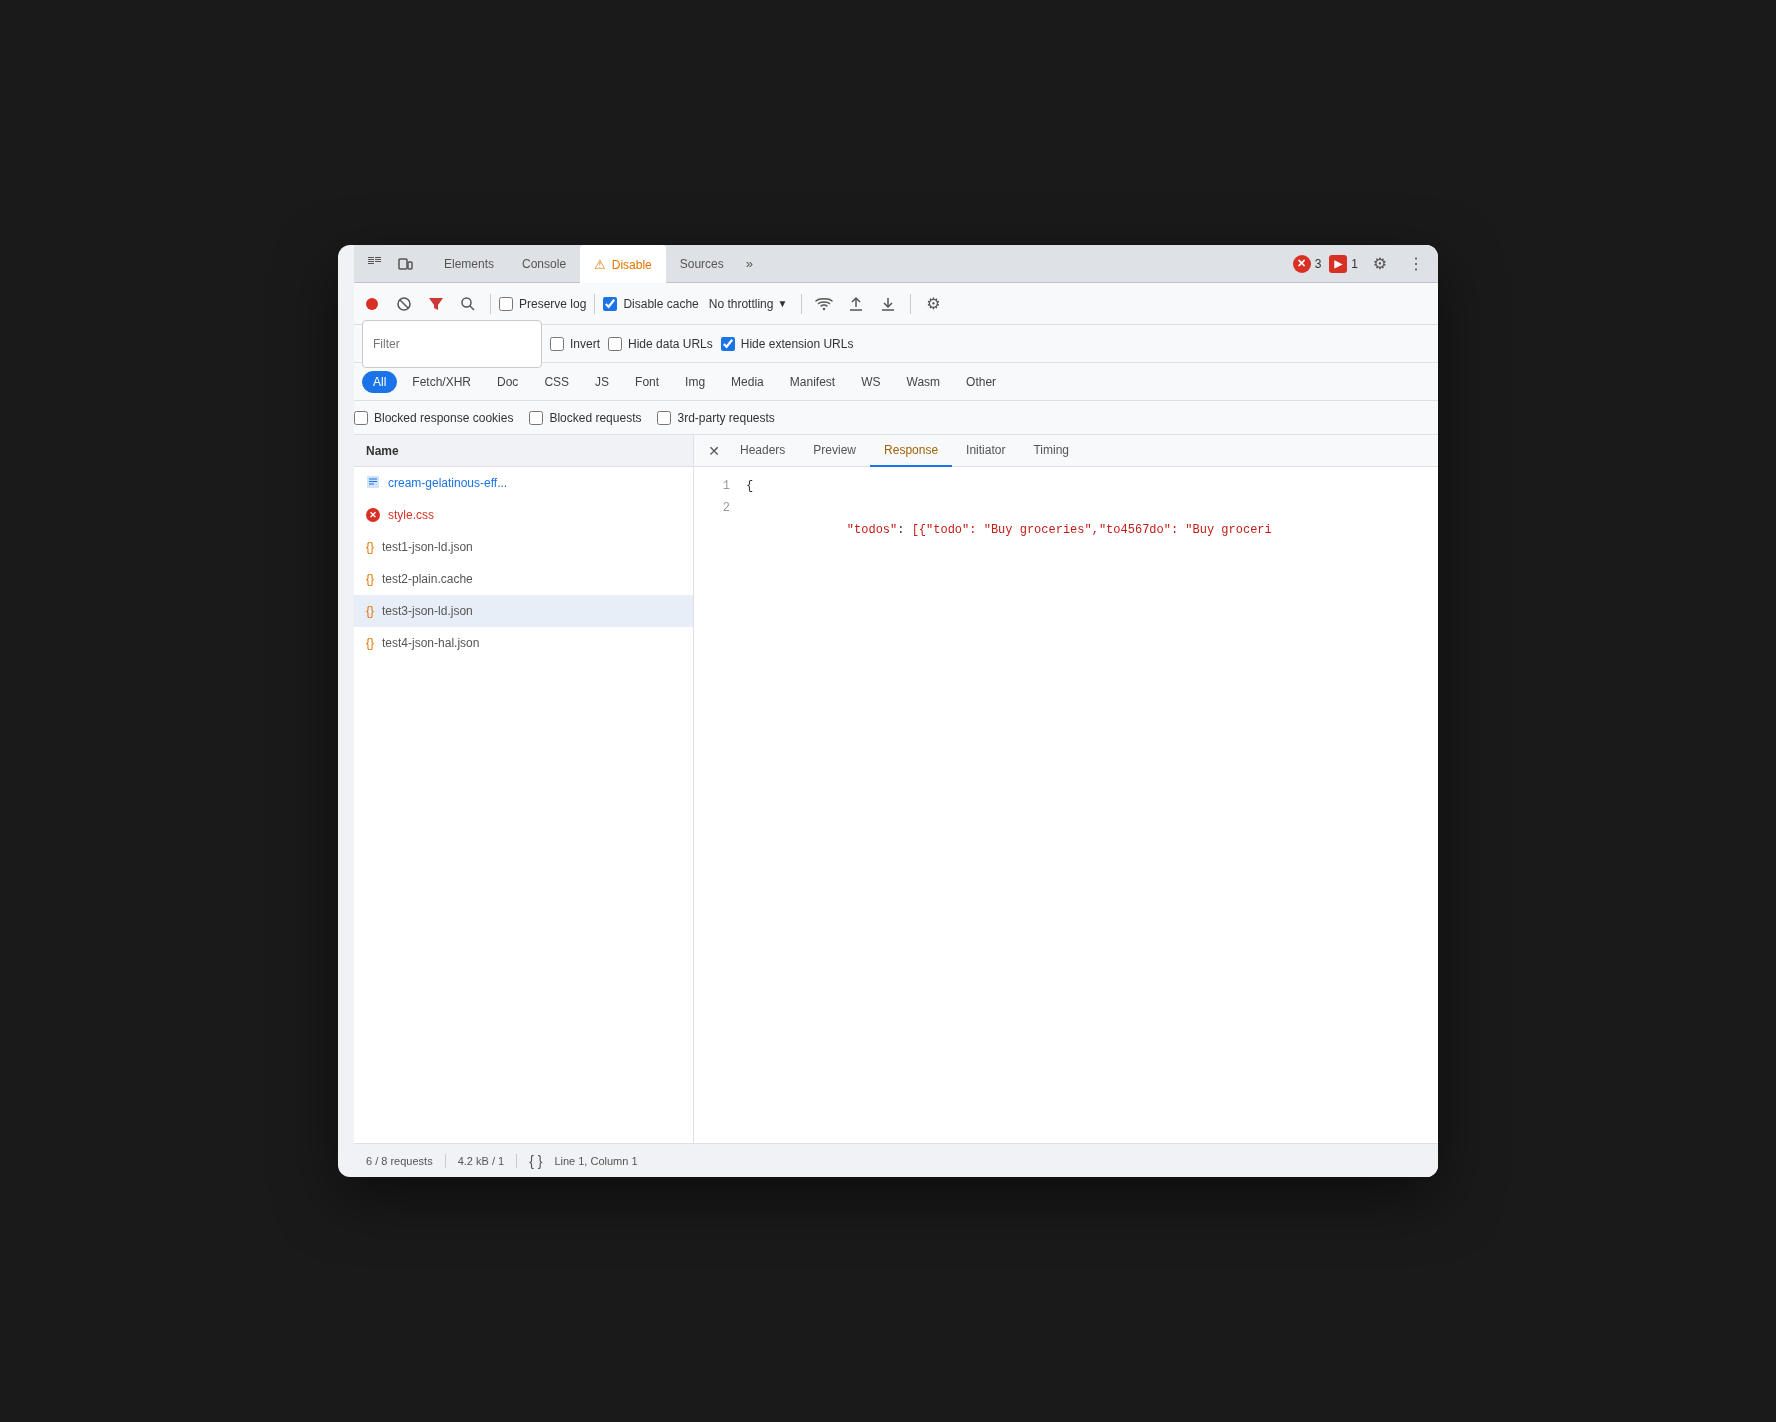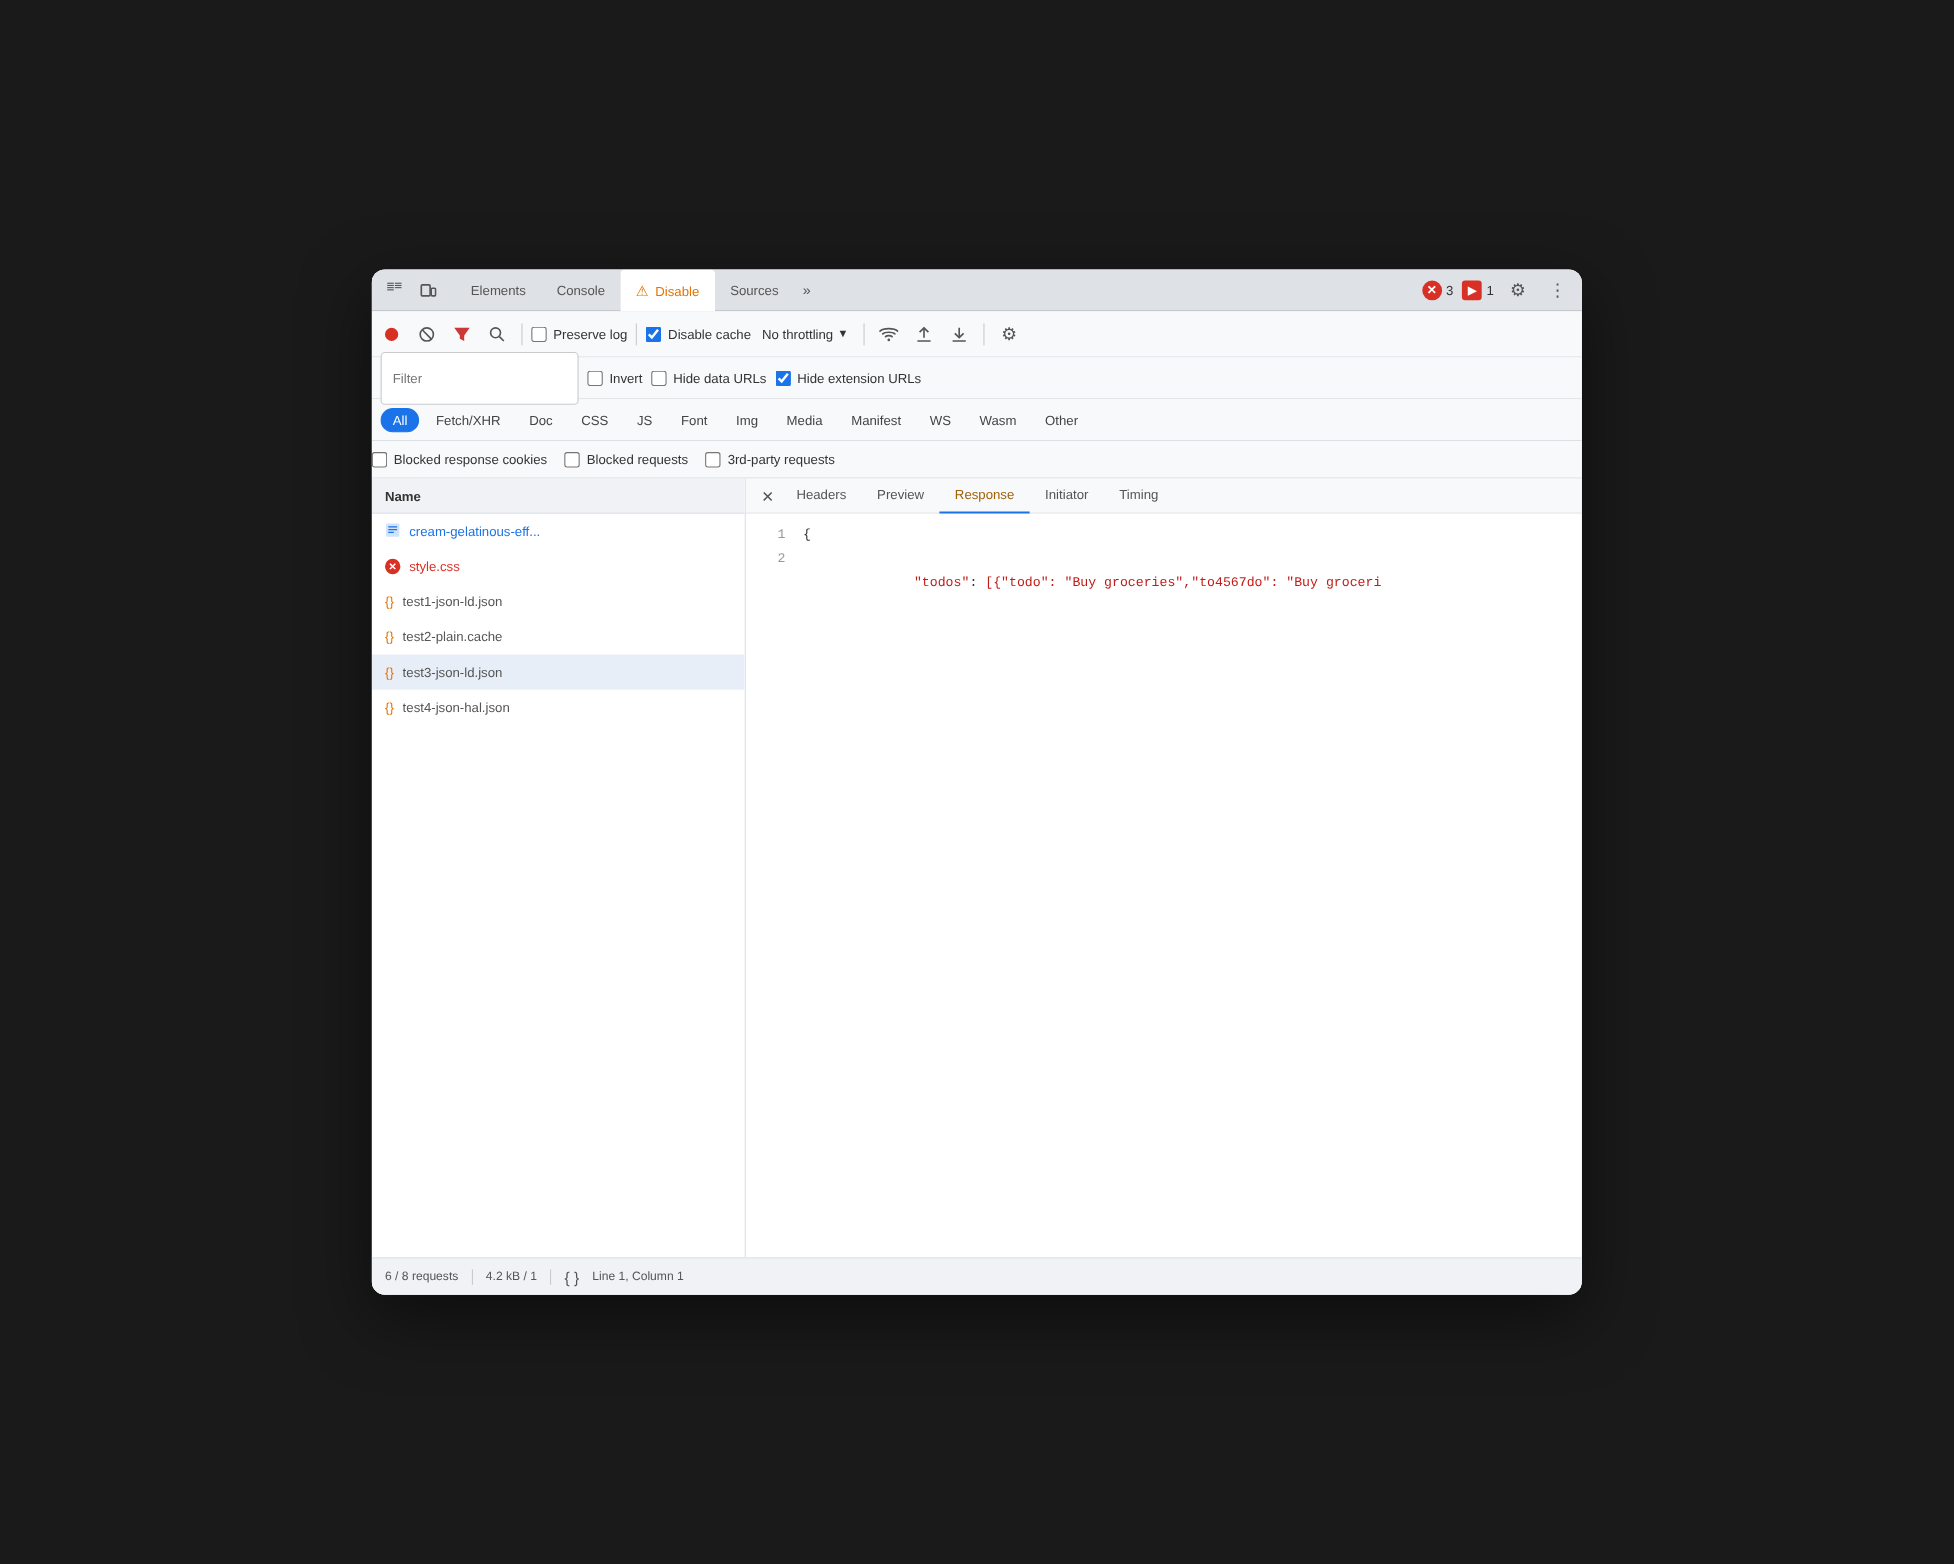--- a/index.html
+++ b/index.html
@@ -42,20 +42,21 @@
     .window-title {
       position: absolute;
       left: 50%;
       transform: translateX(-50%);
       font-size: 13px;
       font-weight: 500;
       color: #333;
     }
     .devtools-body {
       background: #ffffff;
+      margin-left: 16px;
     }
     
     .tab-bar {
       background: #dee1e6;
       display: flex;
       align-items: center;
       padding: 0 8px;
       height: 38px;
       border-bottom: 1px solid #c0c3c8;
     }

